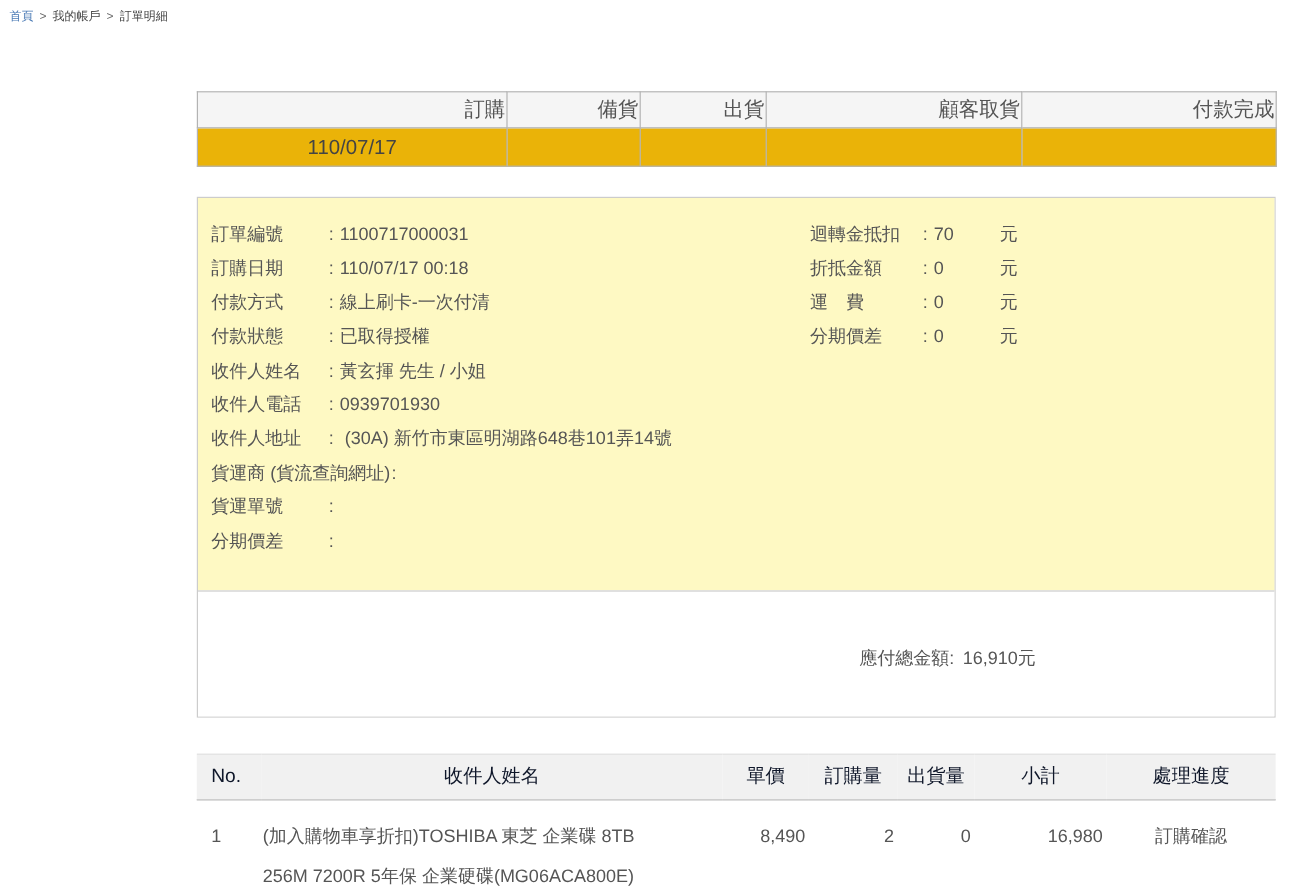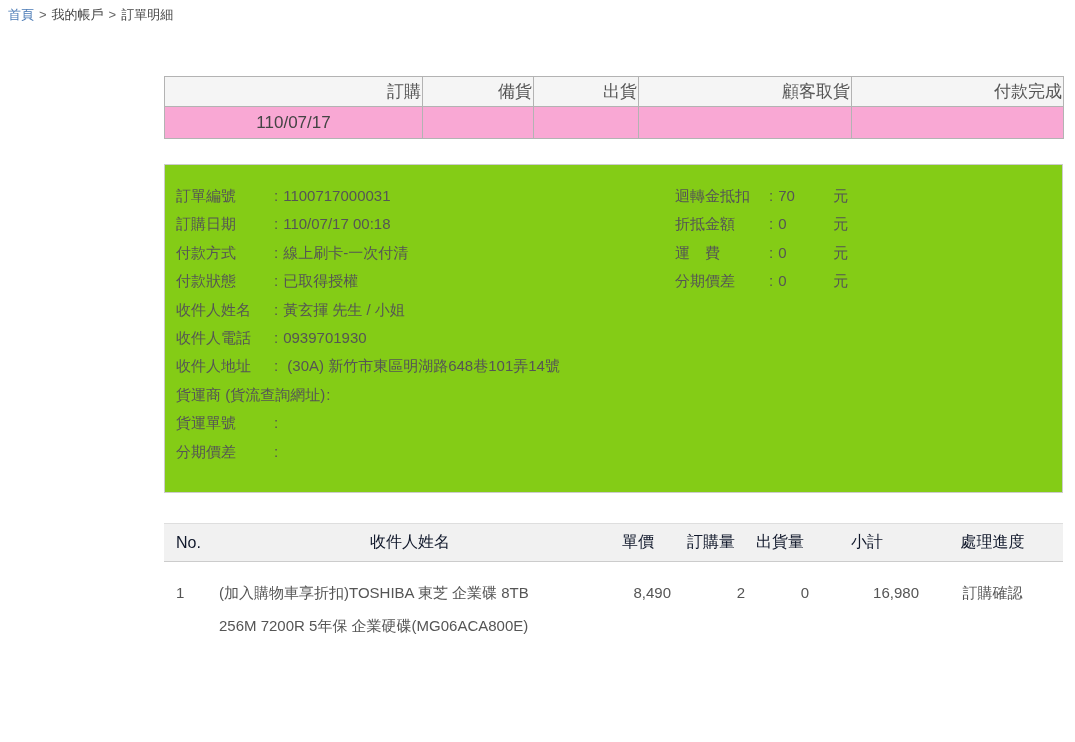--- a/index.html
+++ b/index.html
@@ -7,21 +7,21 @@
     margin: 0; padding: 0;
     width: 1075px; height: 742px;
     background: #ffffff;
     font-family: "Liberation Sans", "DejaVu Sans", sans-serif;
     color: #555555;
     overflow: hidden;
   }
   
   .breadcrumb {
     padding: 7px 0 0 8px;
-    font-size: 13px;
+    font-size: 10px;
     color: #454545;
     line-height: 16px;
   }
   .breadcrumb .crumb-link { color: #4a7ab5; cursor: pointer; text-decoration: none; }
   .breadcrumb .sep { margin: 0 5px; color: #666; }
 
   
   .content { width: 899px; margin-left: 164px; }
 
   
@@ -36,35 +36,35 @@
     border: 1px solid #b3b3b3;
     height: 30px;
     font-weight: normal;
     font-size: 17px;
     color: #555;
     text-align: right;
   }
   table.status-table td {
     border: 1px solid #b3b3b3;
     height: 32px;
-    background: #f9a8d4;
+    background: #eab308;
     font-size: 17px;
     color: #444;
     text-align: center;
   }
 
   
   .details-box {
     margin-top: 25px;
     width: 899px;
     border: 1px solid #cccccc;
   }
   .details-main {
     display: flex;
-    background: #84cc16;
+    background: #fef9c3;
     padding: 17px 10px 31px 11px;
     height: 327px;
   }
   .details-left { flex: 1; }
   .details-right { width: 377px; }
   .info-row { line-height: 28.4px; font-size: 15px; white-space: pre; }
   .info-row .lbl { display: inline-block; min-width: 97px; vertical-align: top; }
   .details-right .info-row .lbl { min-width: 93px; }
   .info-row .colon { margin: 0 5px 0 1px; }
   .details-right .val-num { display: inline-block; min-width: 55px; }
@@ -166,20 +166,23 @@
 
       <div class="details-right">
         <div class="info-row"><span class="lbl">迴轉金抵扣</span><span class="colon">:</span><span class="val-num">70</span><span>元</span></div>
         <div class="info-row"><span class="lbl">折抵金額</span><span class="colon">:</span><span class="val-num">0</span><span>元</span></div>
         <div class="info-row"><span class="lbl">運　費</span><span class="colon">:</span><span class="val-num">0</span><span>元</span></div>
         <div class="info-row"><span class="lbl">分期價差</span><span class="colon">:</span><span class="val-num">0</span><span>元</span></div>
       </div>
 
     </div>
 
+    <div class="details-total">
+      <span>應付總金額</span><span class="colon">:</span><span class="total-value">16,910元</span>
+    </div>
   </div>
 
   <table class="product-table">
     <colgroup>
       <col style="width:54px">
         <col style="width:384px">
         <col style="width:72px">
         <col style="width:74px">
         <col style="width:64px">
         <col style="width:110px">

